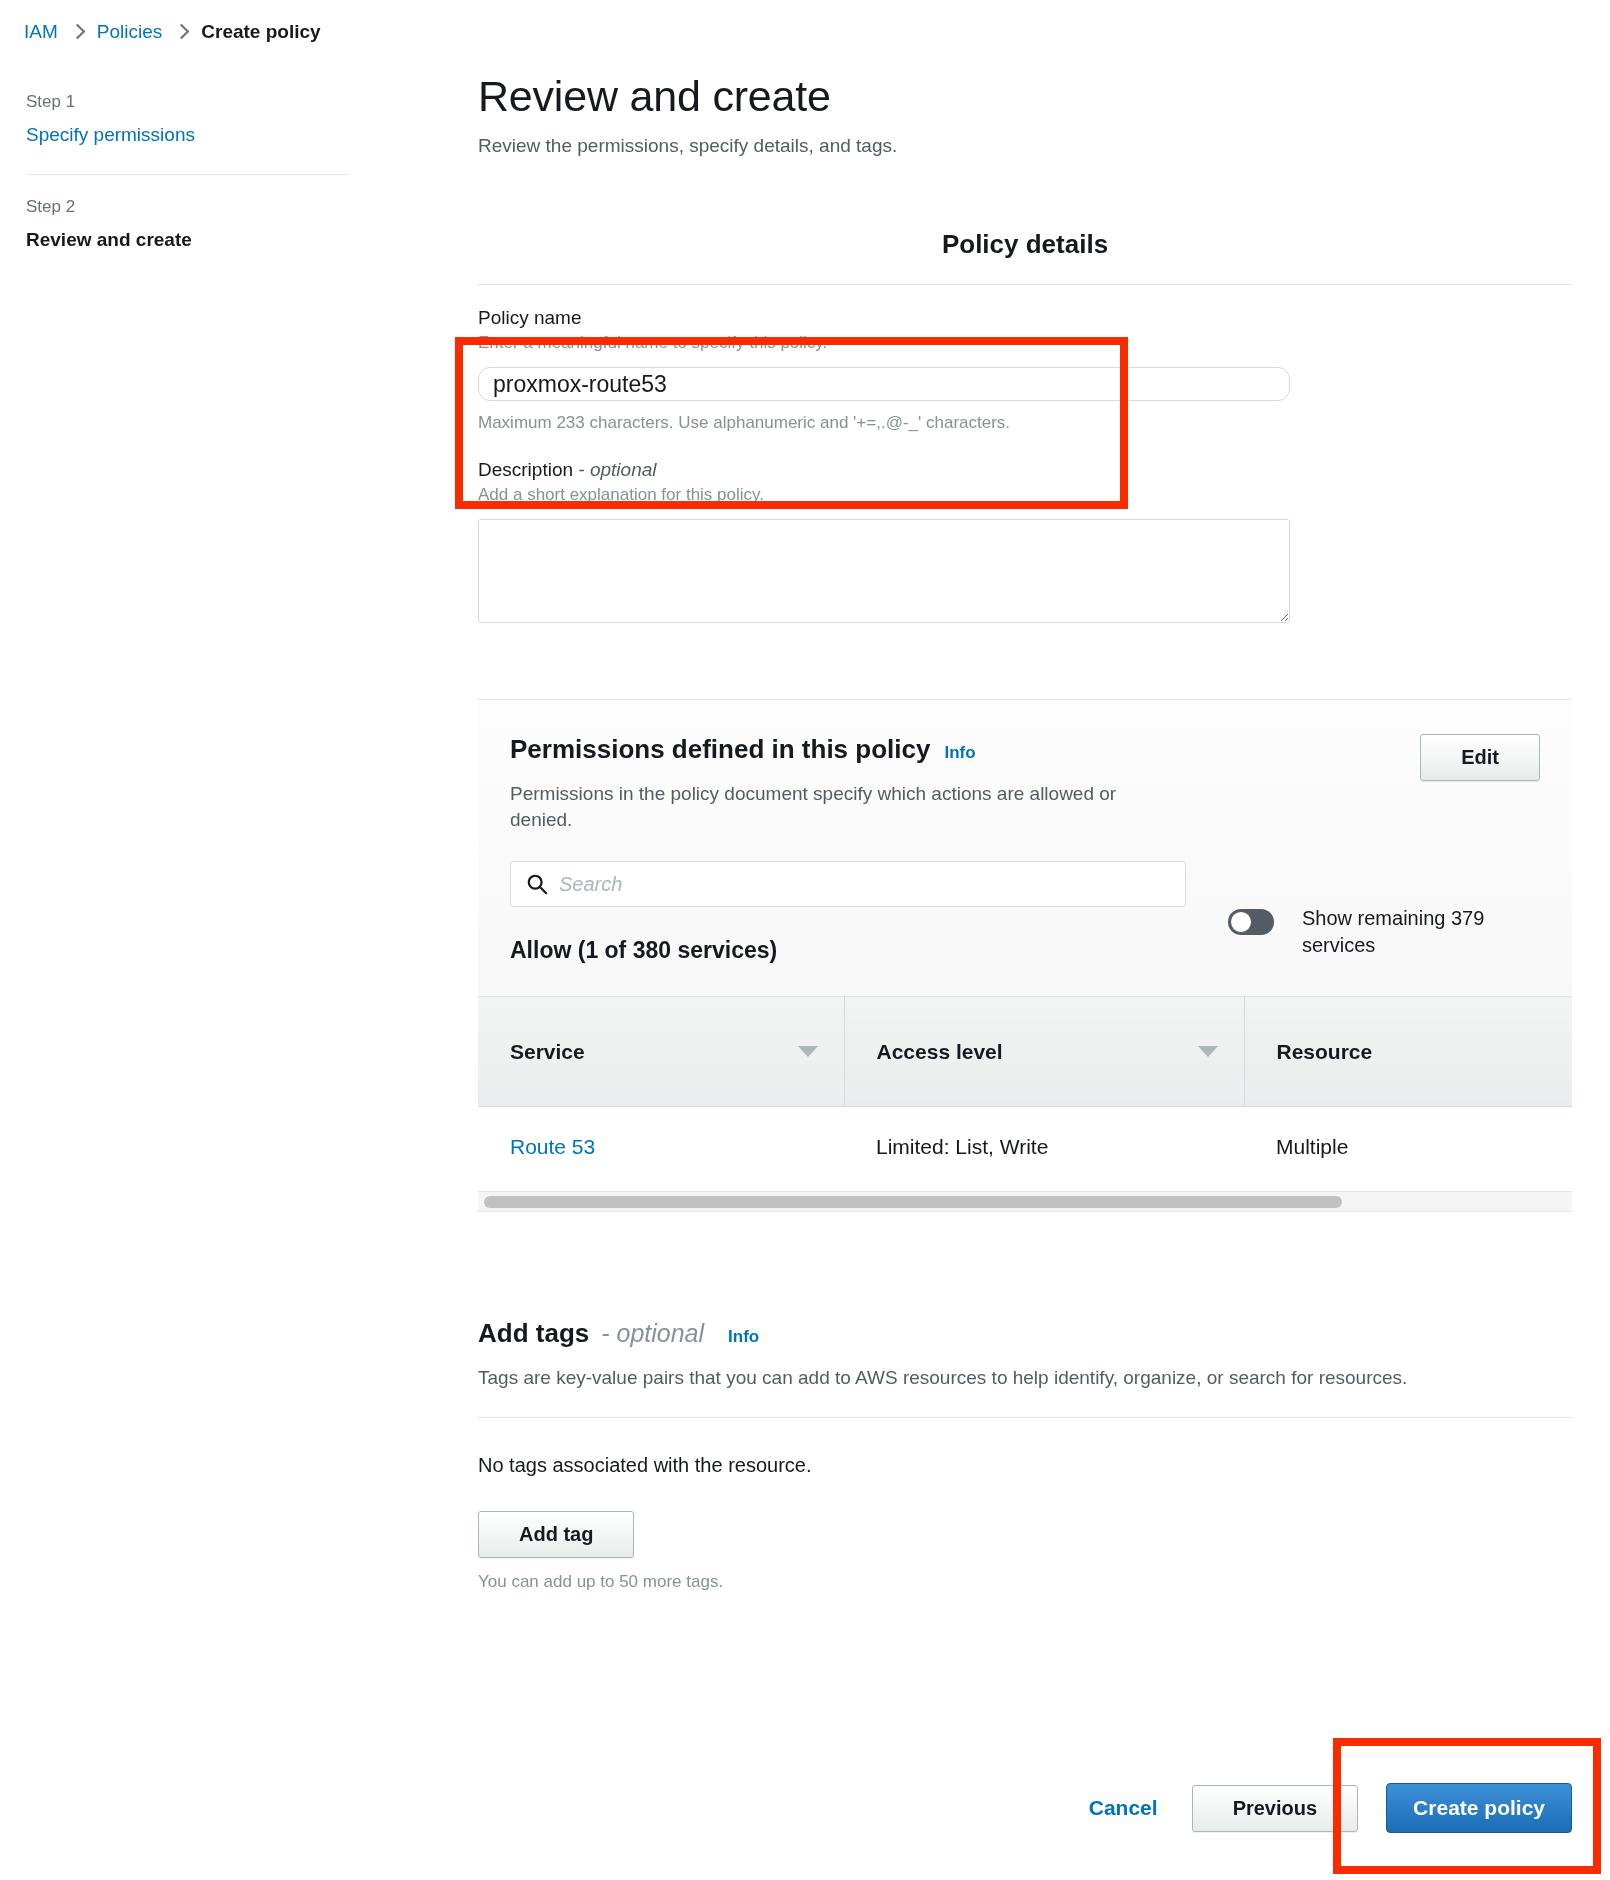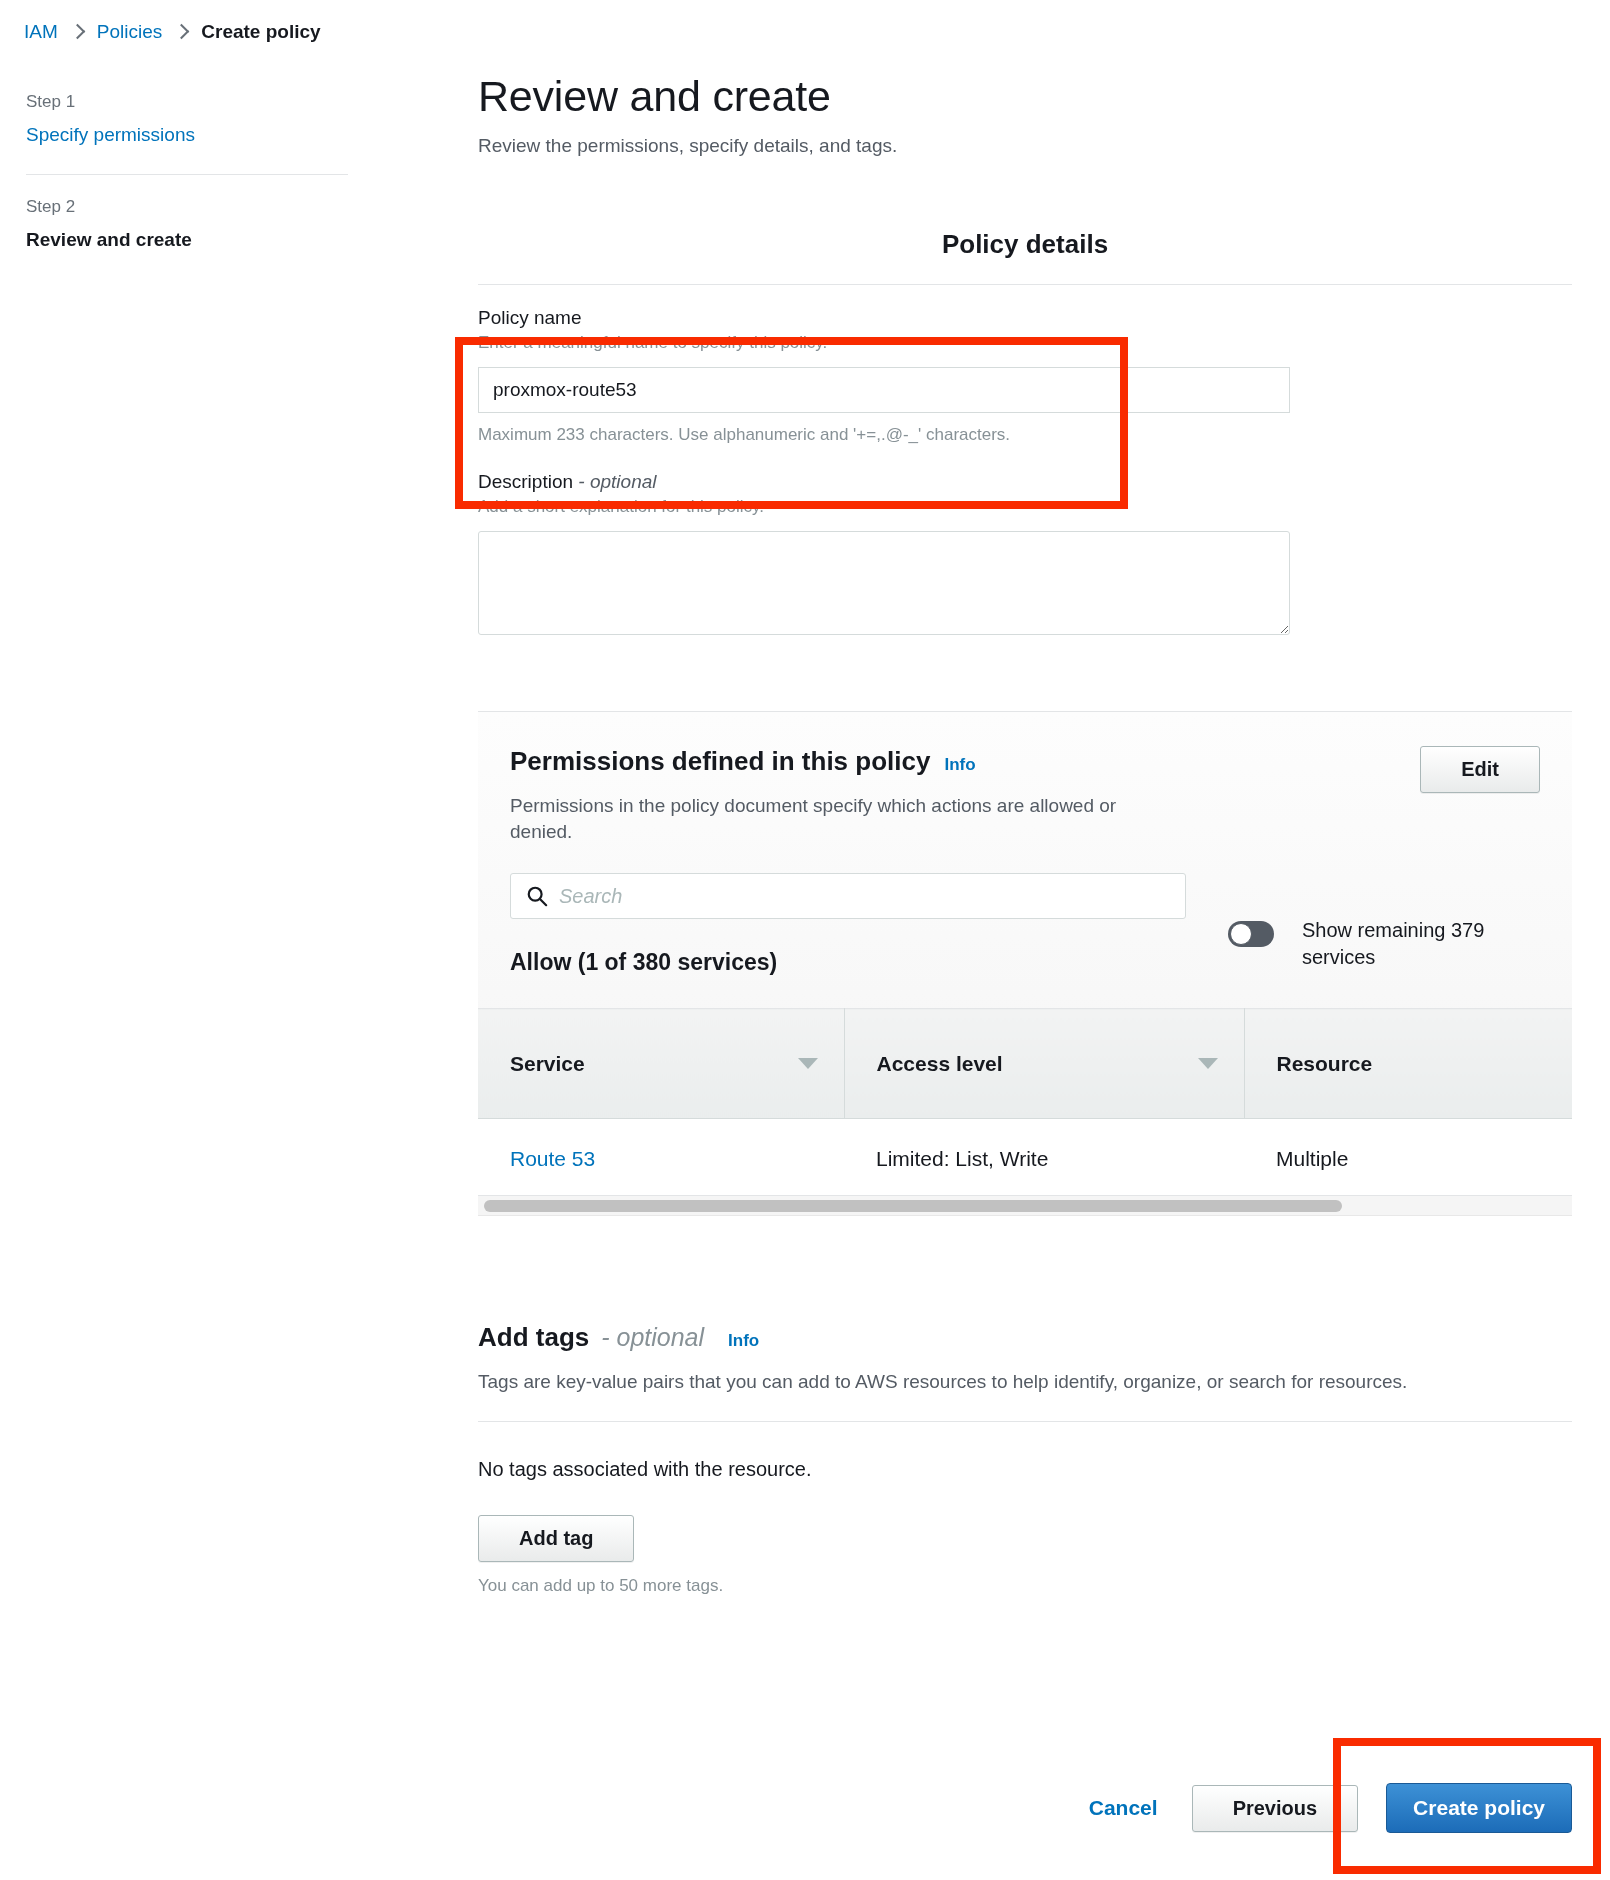--- a/index.html
+++ b/index.html
@@ -125,25 +125,25 @@
     color: #879196;
     margin-bottom: 14px;
   }
   .field-hint {
     font-size: 17px;
     color: #879196;
     margin-top: 12px;
   }
   input.text-input {
     width: 812px;
-    height: 46px;
+    height: 34px;
     border: 1px solid #d5dbdb;
-    border-radius: 0;
+    border-radius: 12px;
     padding: 0 14px;
-    font-size: 19px;
+    font-size: 23px;
     font-family: "Liberation Sans", sans-serif;
     color: #16191f;
     background: #fff;
     outline: none;
   }
   textarea.text-area {
     width: 812px;
     height: 104px;
     border: 1px solid #d5dbdb;
     border-radius: 3px;
@@ -314,21 +314,21 @@
     width: 0; height: 0;
     border-left: 10px solid transparent;
     border-right: 10px solid transparent;
     border-top: 11px solid #aab7b8;
     cursor: pointer;
   }
   table.perm-table tbody td {
     background: #fff;
     font-size: 21px;
     color: #16191f;
-    padding: 28px 0 24px 32px;
+    padding: 28px 0 32px 32px;
     border-bottom: 1px solid #e3e5e7;
   }
   td.link-cell a {
     color: #0073bb;
     text-decoration: none;
     cursor: pointer;
   }
   .hscroll-track {
     width: 1094px;
     height: 20px;

